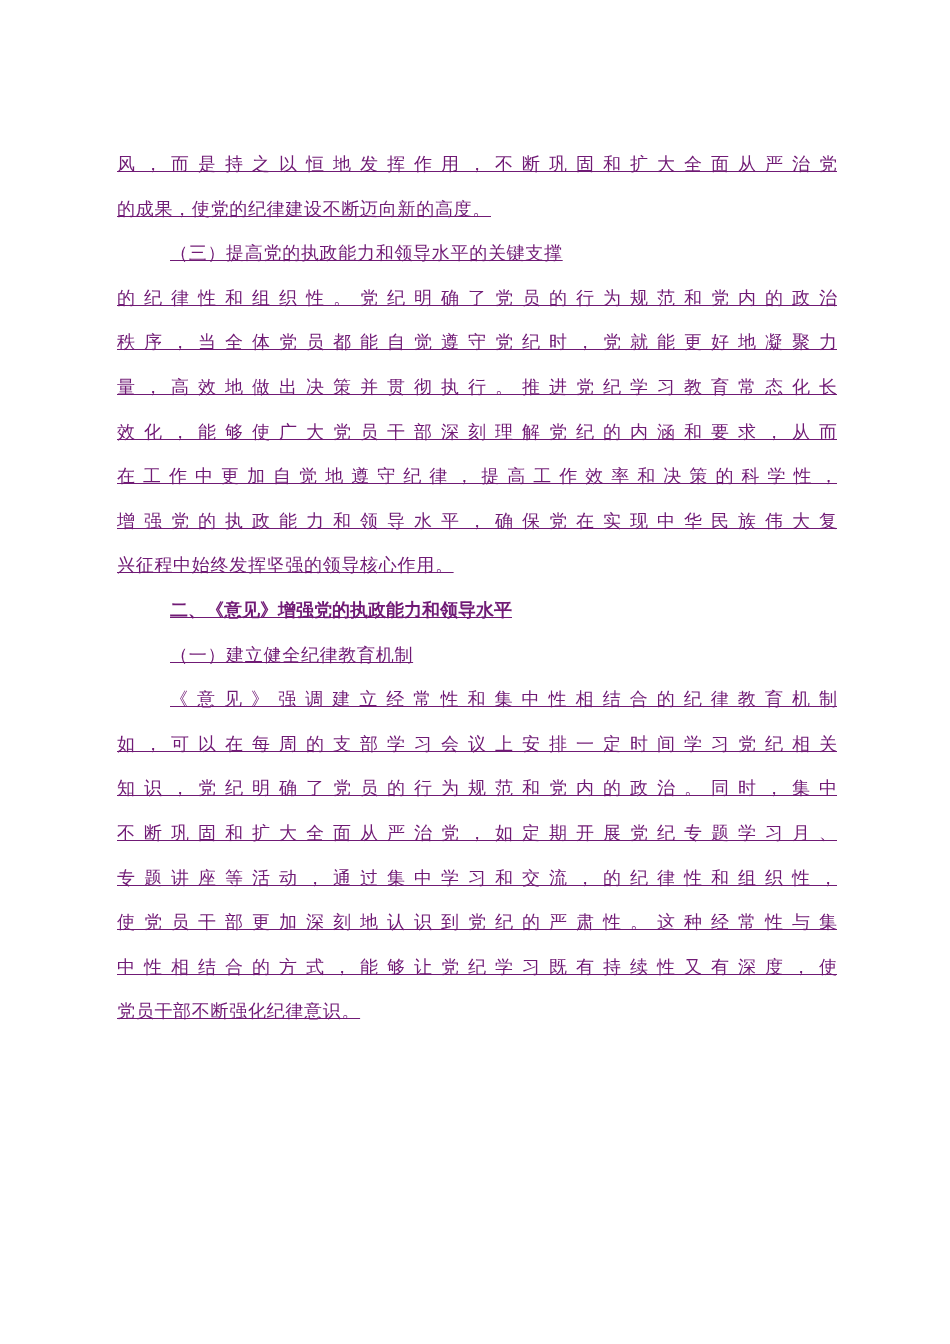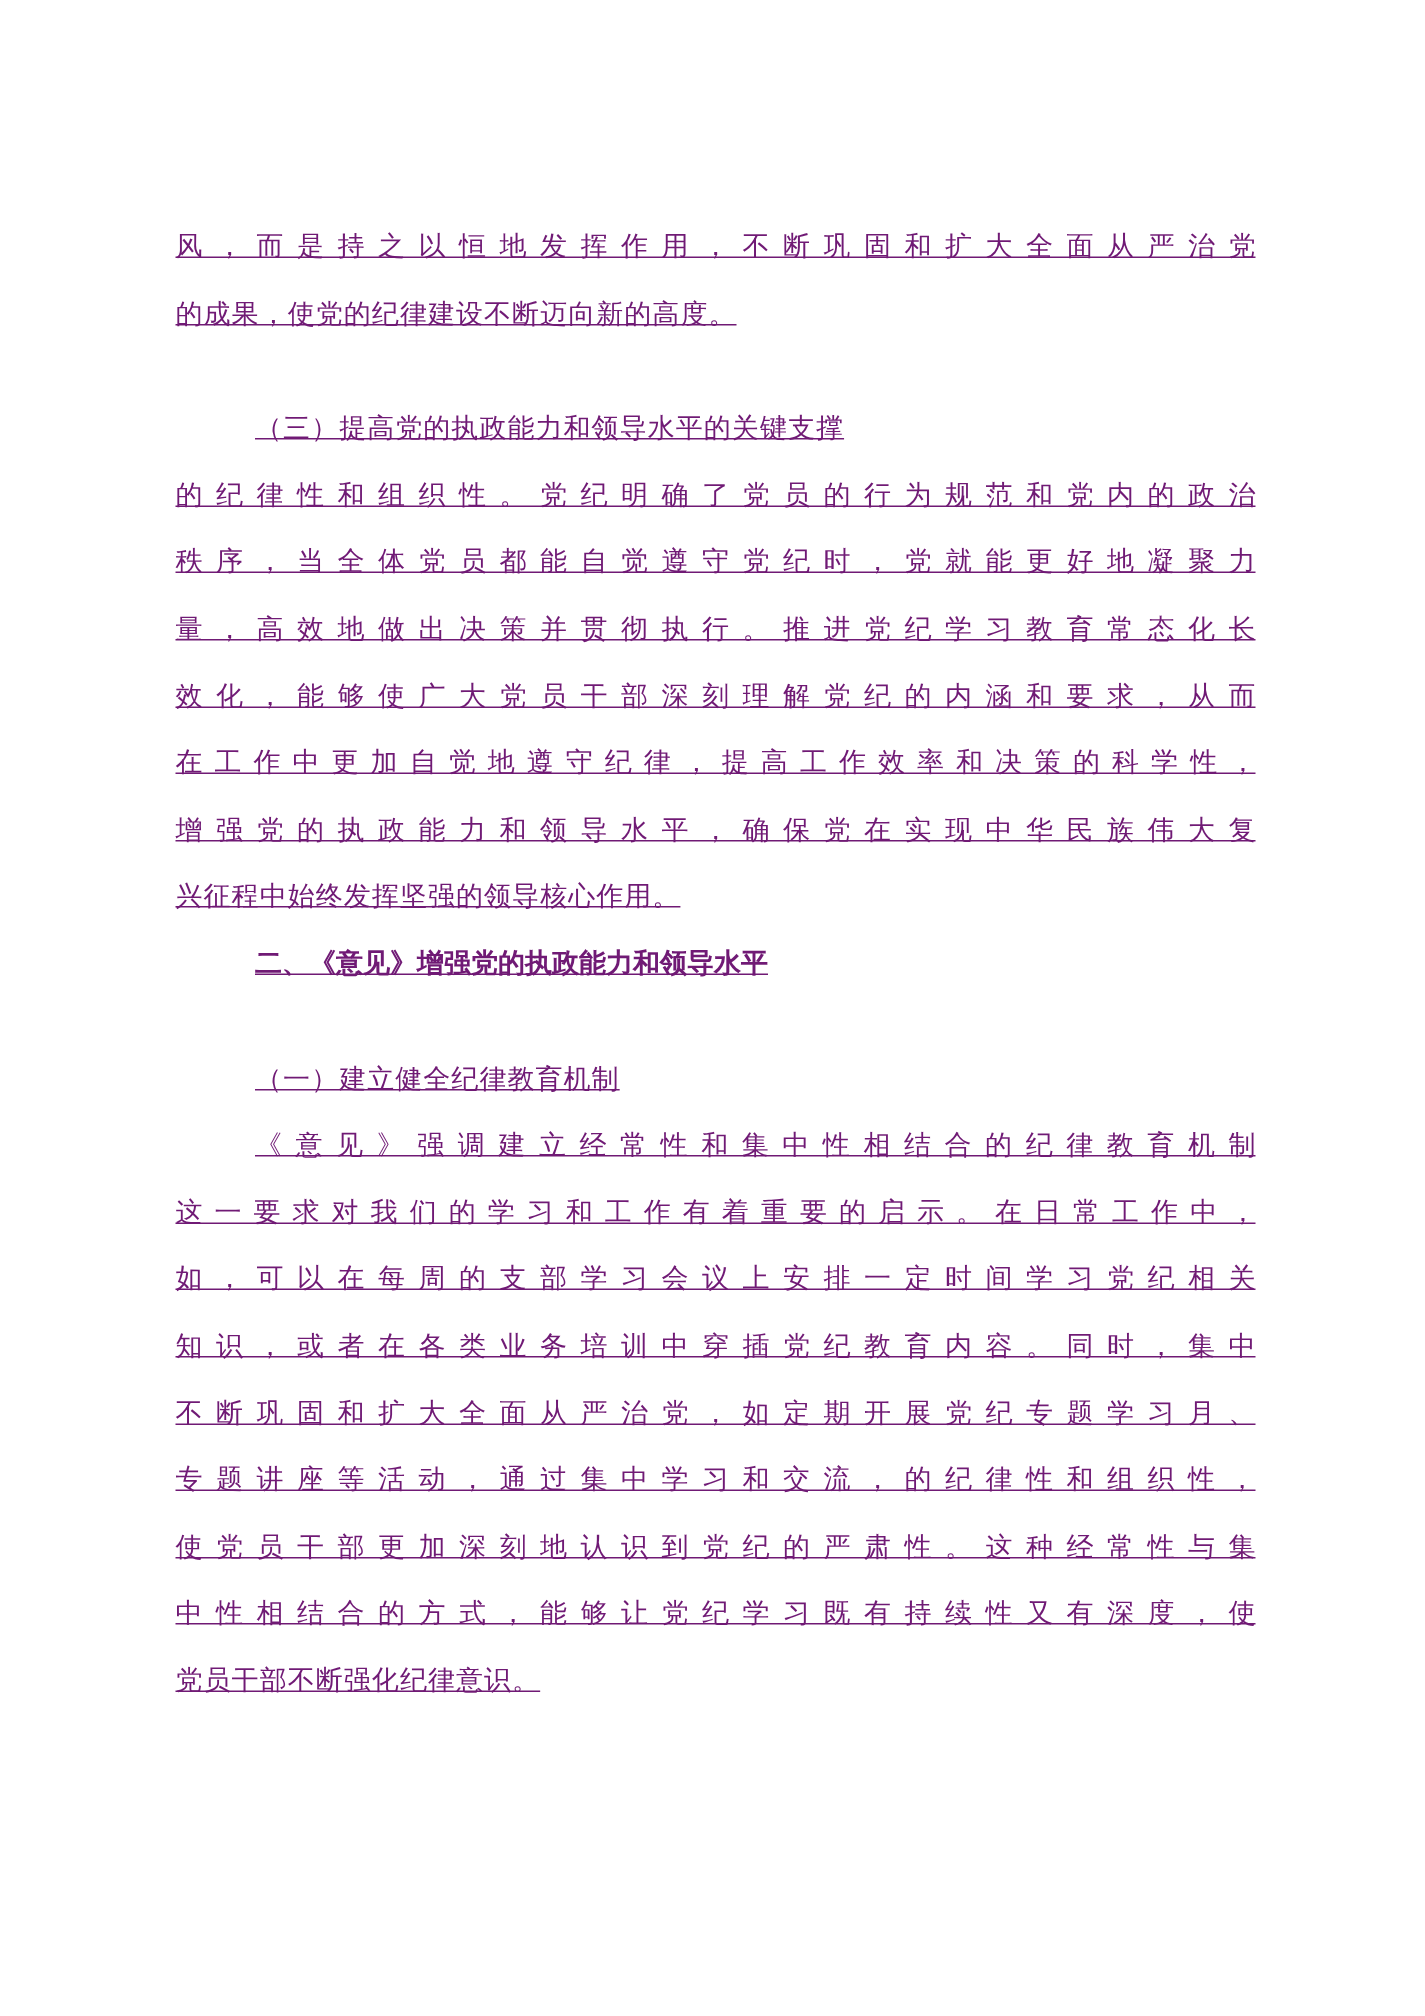--- a/index.html
+++ b/index.html
@@ -44,21 +44,20 @@
   .tight {
     letter-spacing: -0.45px;
   }
   .indent {
     padding-left: 53px;
   }
   
   .kai {
     font-family: "Liberation Serif", "DejaVu Serif", serif;
     font-weight: 400;
-    margin-top: 32px;
   }
   
   .bold {
     font-family: "Liberation Sans", "DejaVu Sans", sans-serif;
     font-weight: 700;
     letter-spacing: 0;
   }
 </style>
 </head>
 <body>
@@ -71,22 +70,21 @@
     <div class="line flush">的纪律性和组织性。党纪明确了党员的行为规范和党内的政治</div>
     <div class="line flush">秩序，当全体党员都能自觉遵守党纪时，党就能更好地凝聚力</div>
     <div class="line flush">量，高效地做出决策并贯彻执行。推进党纪学习教育常态化长</div>
     <div class="line flush">效化，能够使广大党员干部深刻理解党纪的内涵和要求，从而</div>
     <div class="line flush tight">在工作中更加自觉地遵守纪律，提高工作效率和决策的科学性，</div>
     <div class="line flush">增强党的执政能力和领导水平，确保党在实现中华民族伟大复</div>
     <div class="line">兴征程中始终发挥坚强的领导核心作用。</div>
     <div class="line bold indent">二、《意见》增强党的执政能力和领导水平</div>
     <div class="line kai indent">（一）建立健全纪律教育机制</div>
     <div class="line indent flush">《意见》强调建立经常性和集中性相结合的纪律教育机制</div>
-    <div class="line flush tight">这一要求对我们的学习和工作有着重要的启示。在日常工作中，</div>
     <div class="line flush">如，可以在每周的支部学习会议上安排一定时间学习党纪相关</div>
-    <div class="line flush">知识，或者在各类业务培训中穿插党纪教育内容。同时，集中</div>
+    <div class="line flush">知识，党纪明确了党员的行为规范和党内的政治。同时，集中</div>
     <div class="line flush">不断巩固和扩大全面从严治党，如定期开展党纪专题学习月、</div>
     <div class="line flush">专题讲座等活动，通过集中学习和交流，的纪律性和组织性，</div>
     <div class="line flush">使党员干部更加深刻地认识到党纪的严肃性。这种经常性与集</div>
     <div class="line flush">中性相结合的方式，能够让党纪学习既有持续性又有深度，使</div>
     <div class="line">党员干部不断强化纪律意识。</div>
   </div>
 </div>
 
 </body></html>

